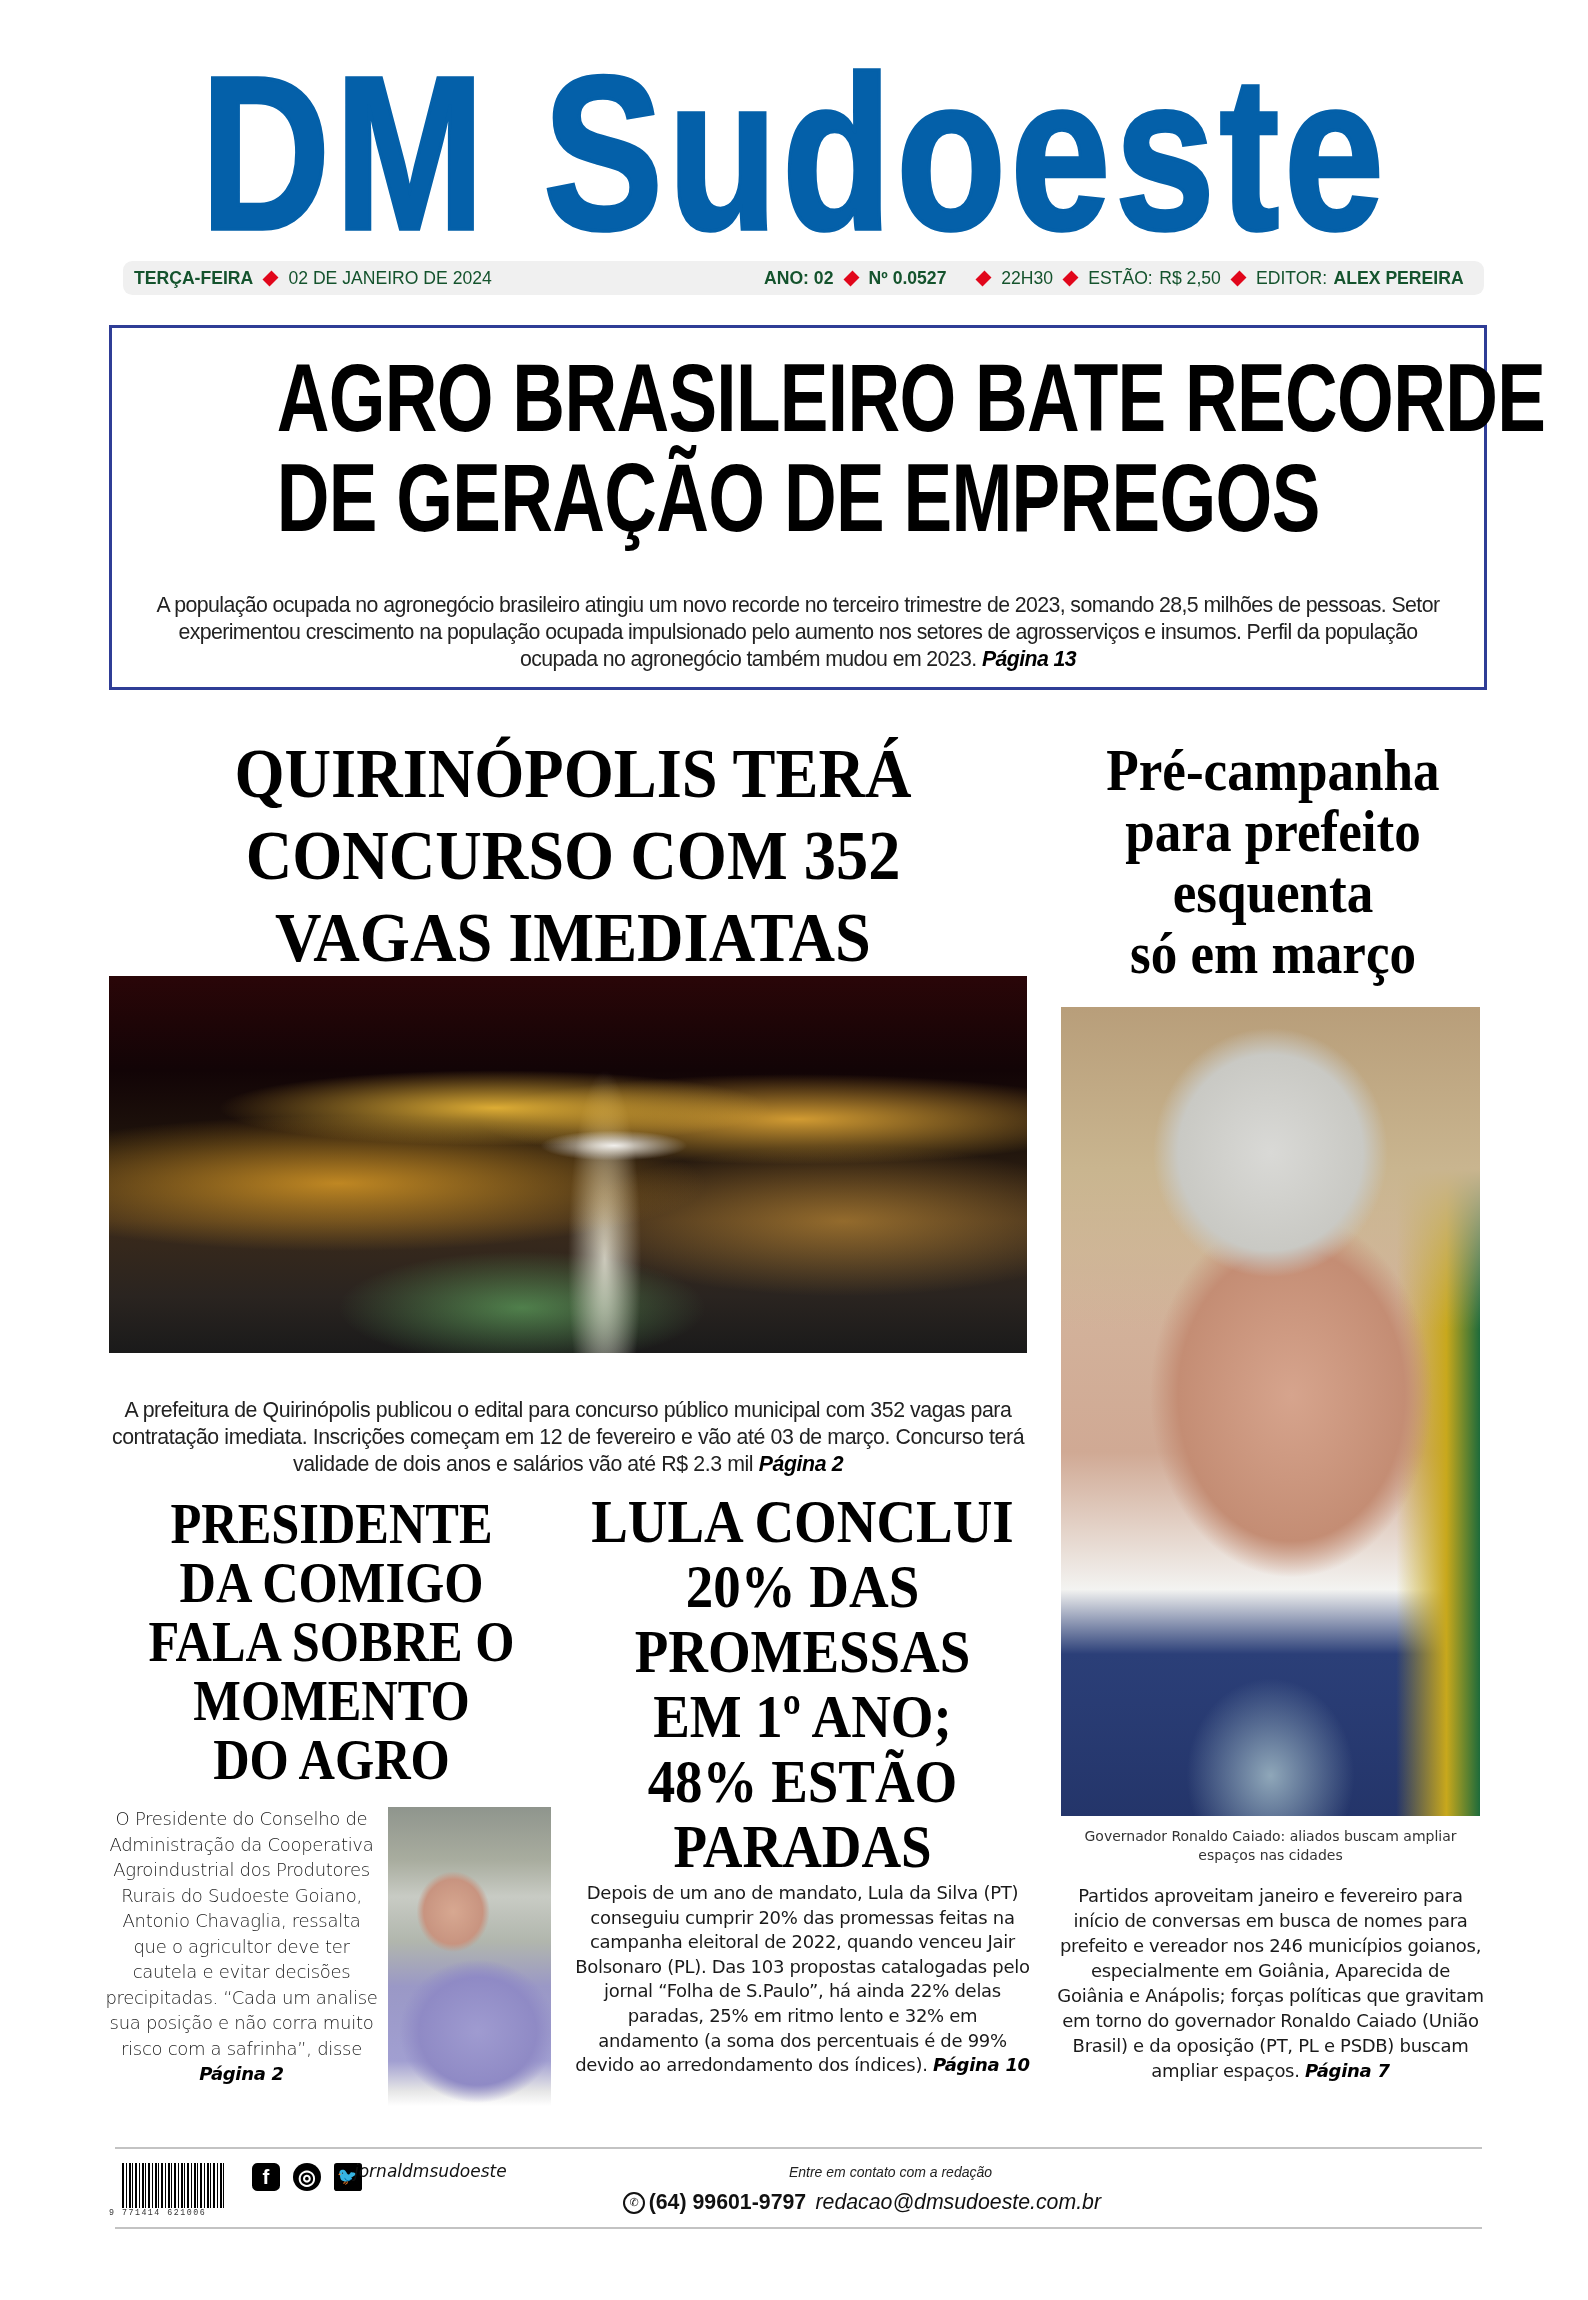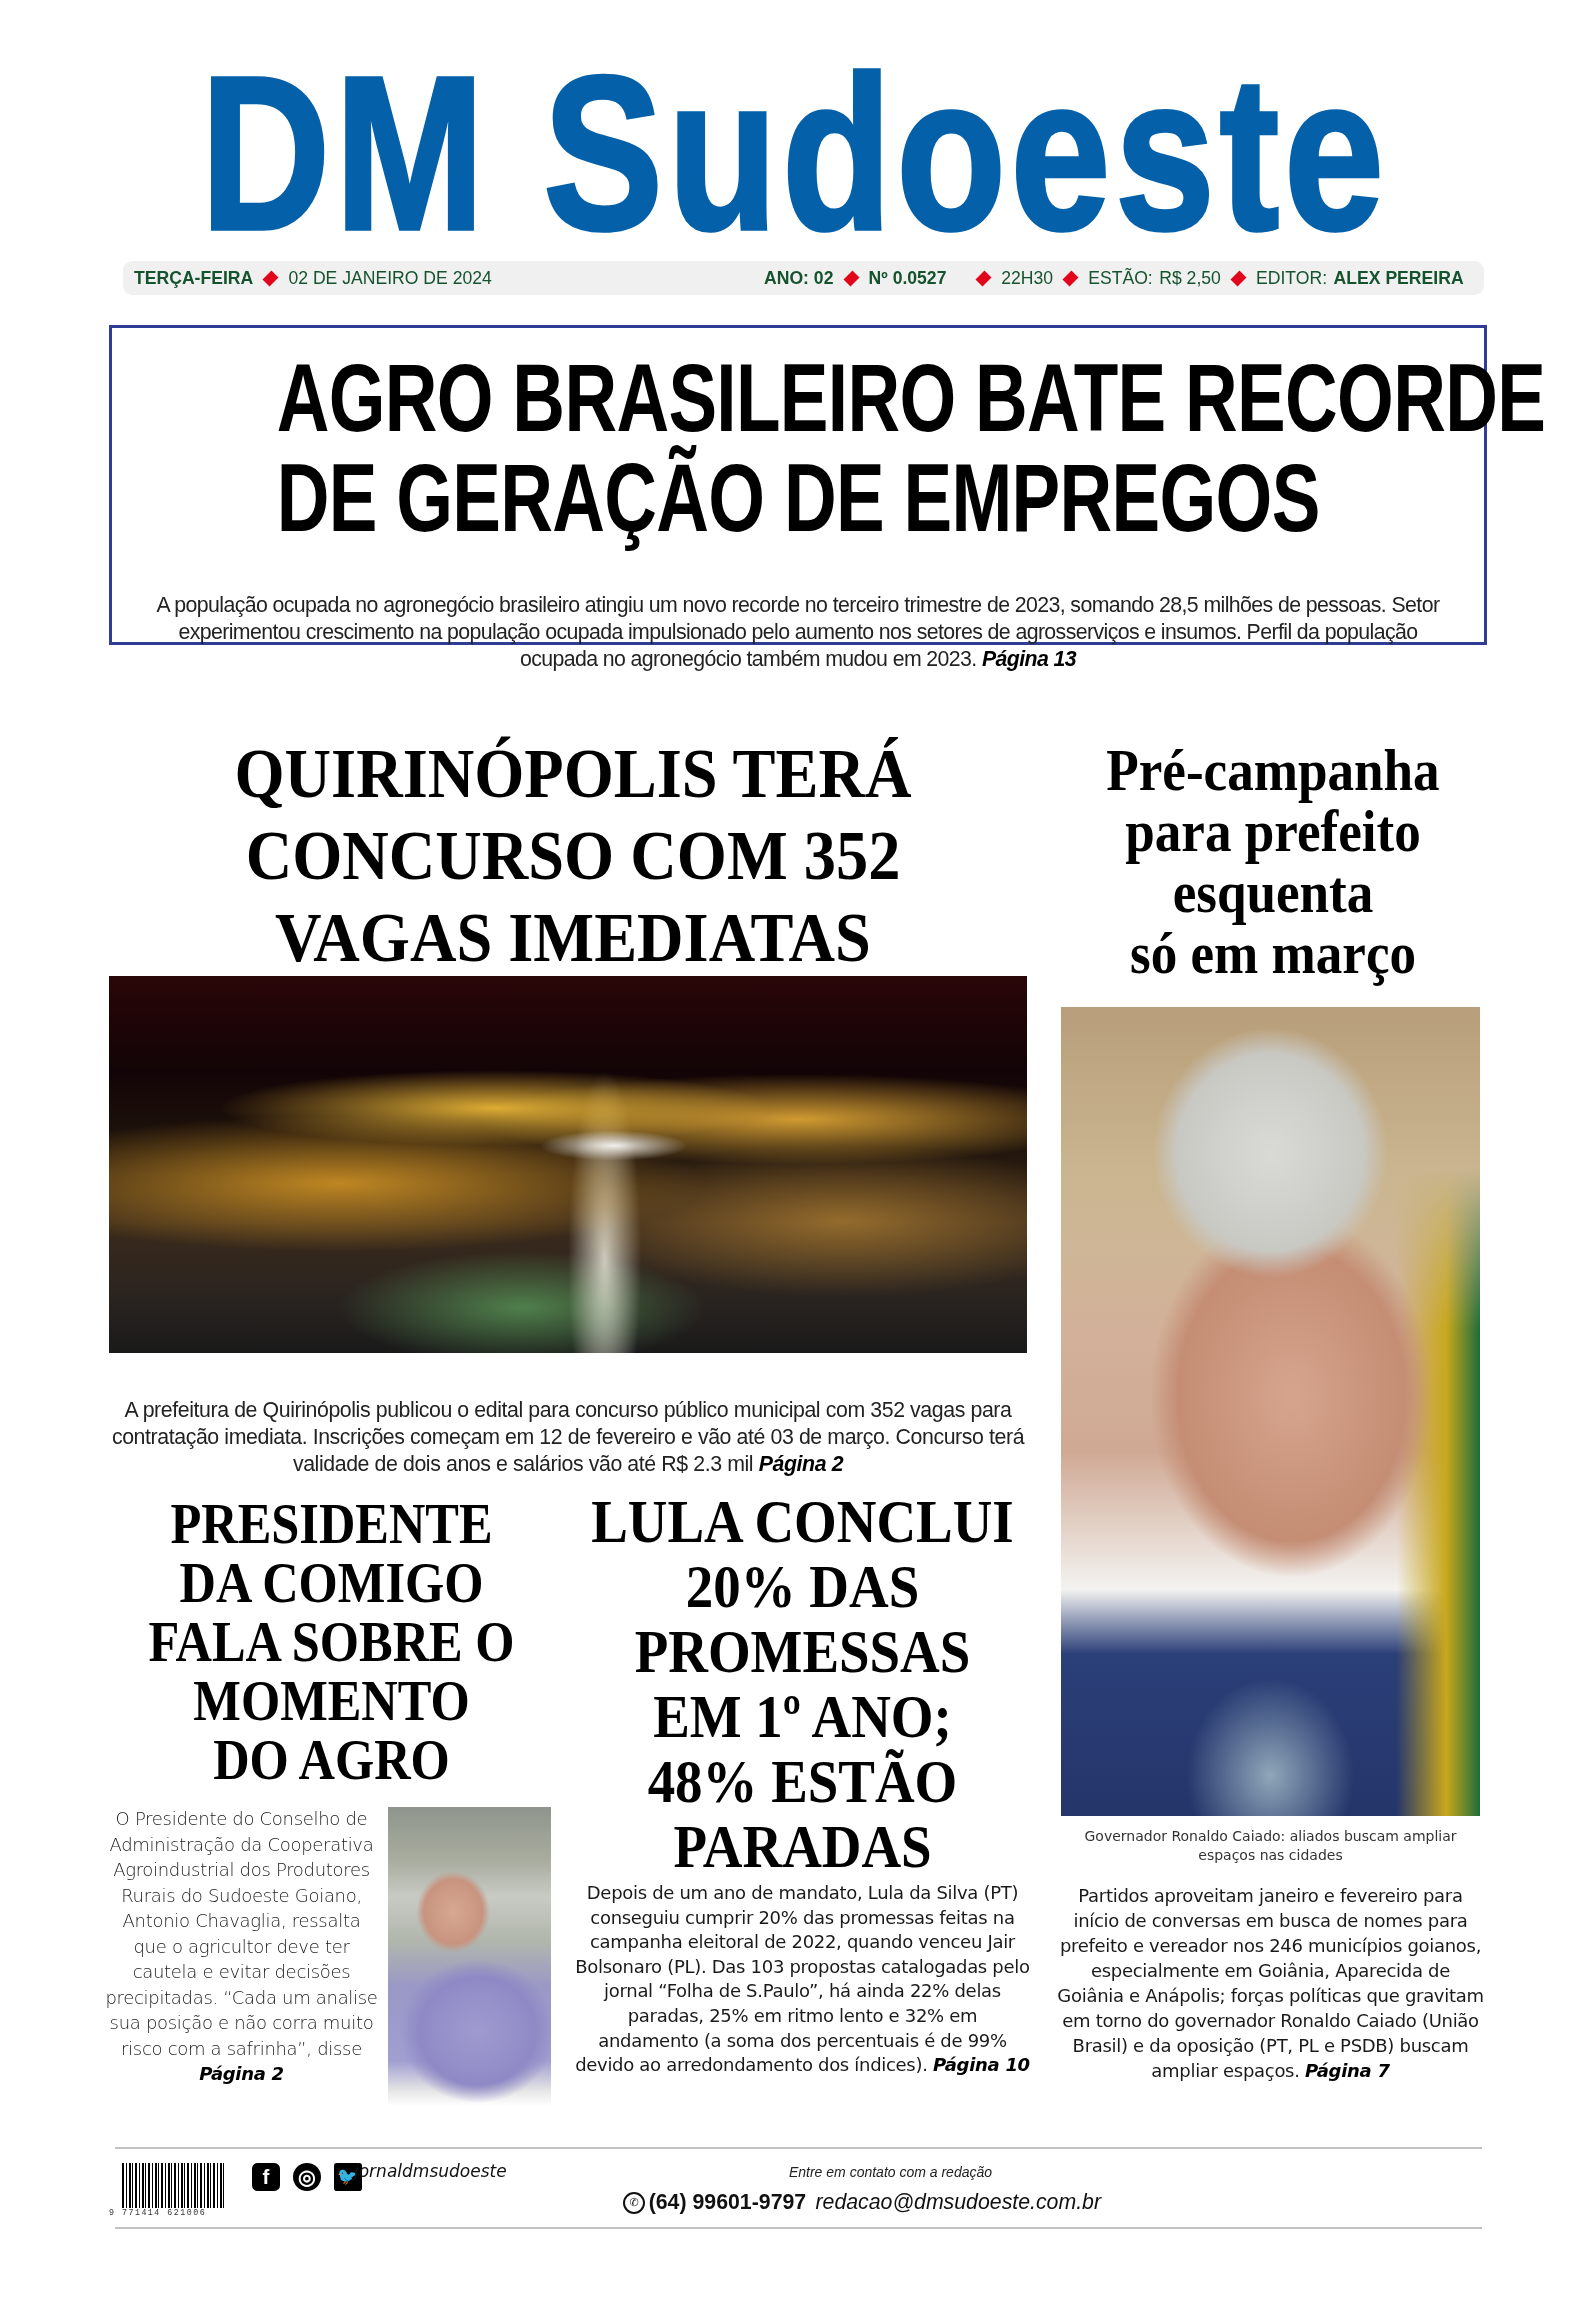--- a/index.html
+++ b/index.html
@@ -39,21 +39,21 @@
   .infobar .seg { display: flex; align-items: center; gap: 6.5px; white-space: nowrap; }
   .infobar b { font-weight: 700; }
   .diamond {
     display: inline-block; width: 11px; height: 11px;
     background: #e1061b; transform: rotate(45deg) scale(0.9, 1.15);
     margin: 0 5.6px;
   }
 
   
   .mainbox {
-    left: 109px; top: 325px; width: 1378px; height: 320px;
+    left: 109px; top: 325px; width: 1378px; height: 365px;
     border: 3.7px solid #2f3d96;
     background: #fff;
   }
   .main-headline {
     position: absolute; left: 0; top: 20.4px; width: 100%;
     text-align: center;
     font-family: "Liberation Sans Narrow", "Liberation Sans", sans-serif;
     font-weight: 900;
     font-size: 96px; line-height: 100px;
     color: #000;

